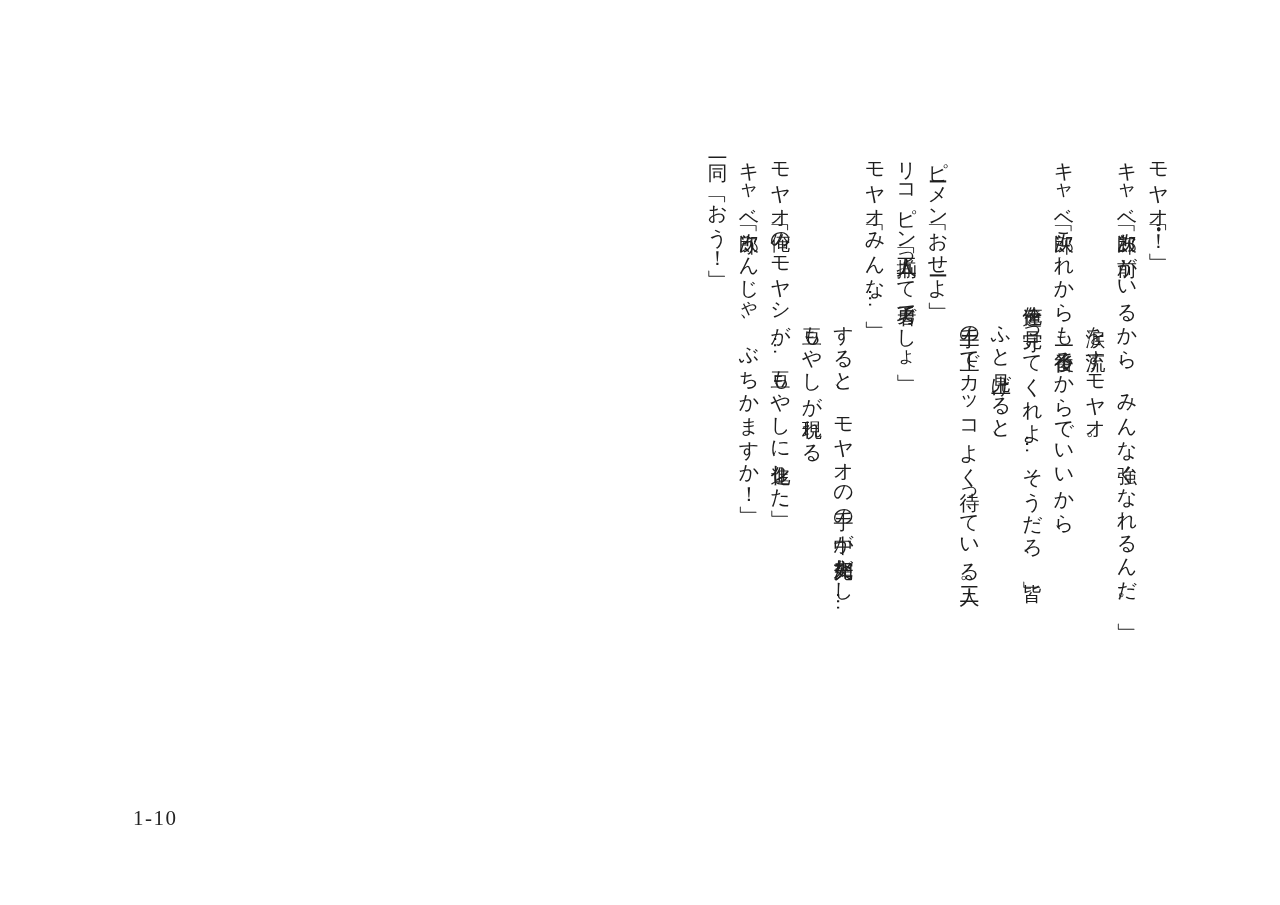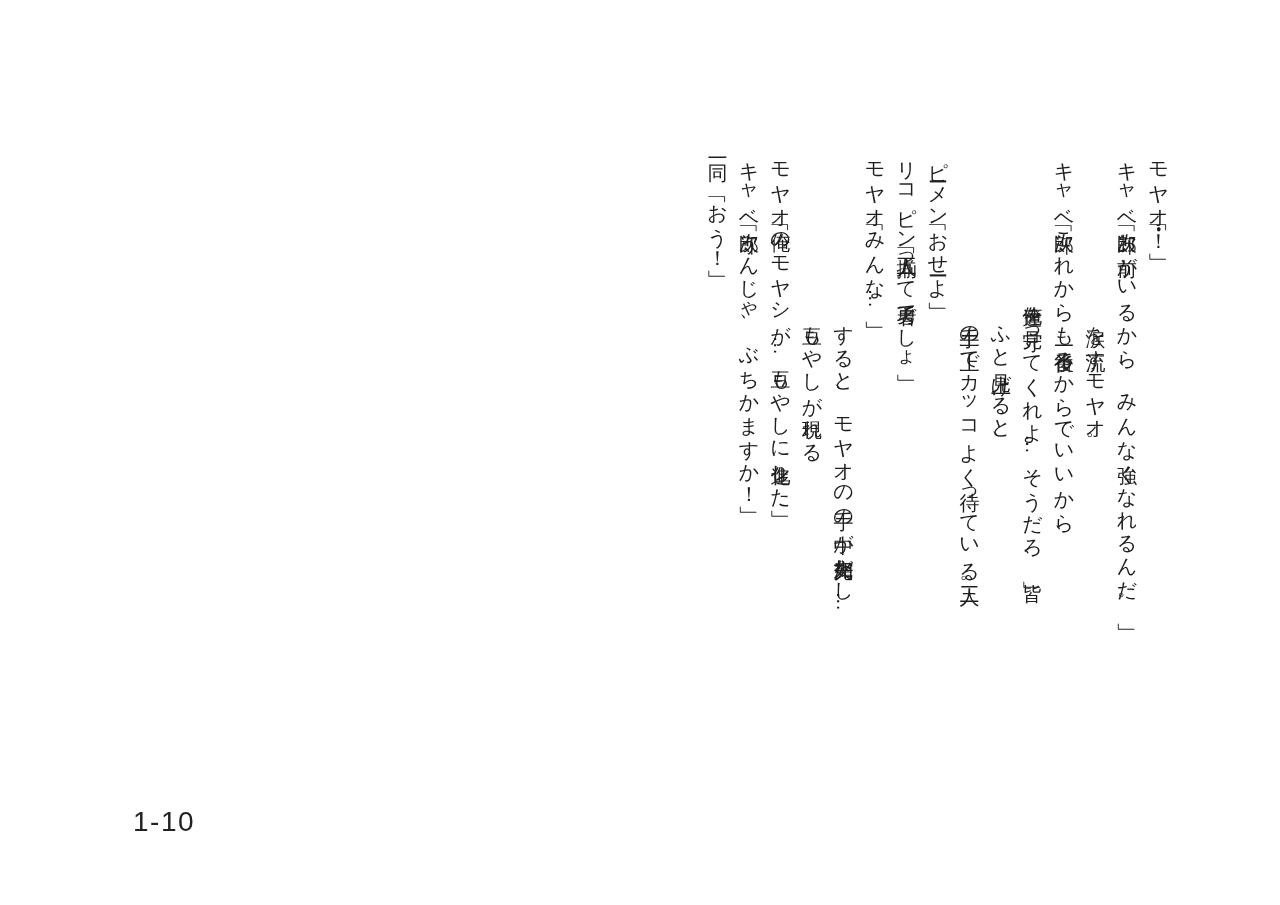--- a/index.html
+++ b/index.html
@@ -29,22 +29,22 @@
     letter-spacing: 0.5px;
     color: #1e1e1e;
   }
   .vline {
     white-space: pre;
   }
   .pagenum {
     position: absolute;
     left: 133px;
     top: 806px;
-    font-family: Liberation Sans, sans-serif;
-    font-size: 28px;
+    font-family: Liberation Serif, serif;
+    font-size: 21px;
     letter-spacing: 1.5px;
     color: #222222;
   }
 </style>
 </head>
 <body style="background: rgb(255, 255, 255);">
 
 <div class="page">
   <div class="vtext" id="script-block" style="color: rgb(30, 30, 30);">
       <div class="vline">モヤオ「・・・！」</div>

